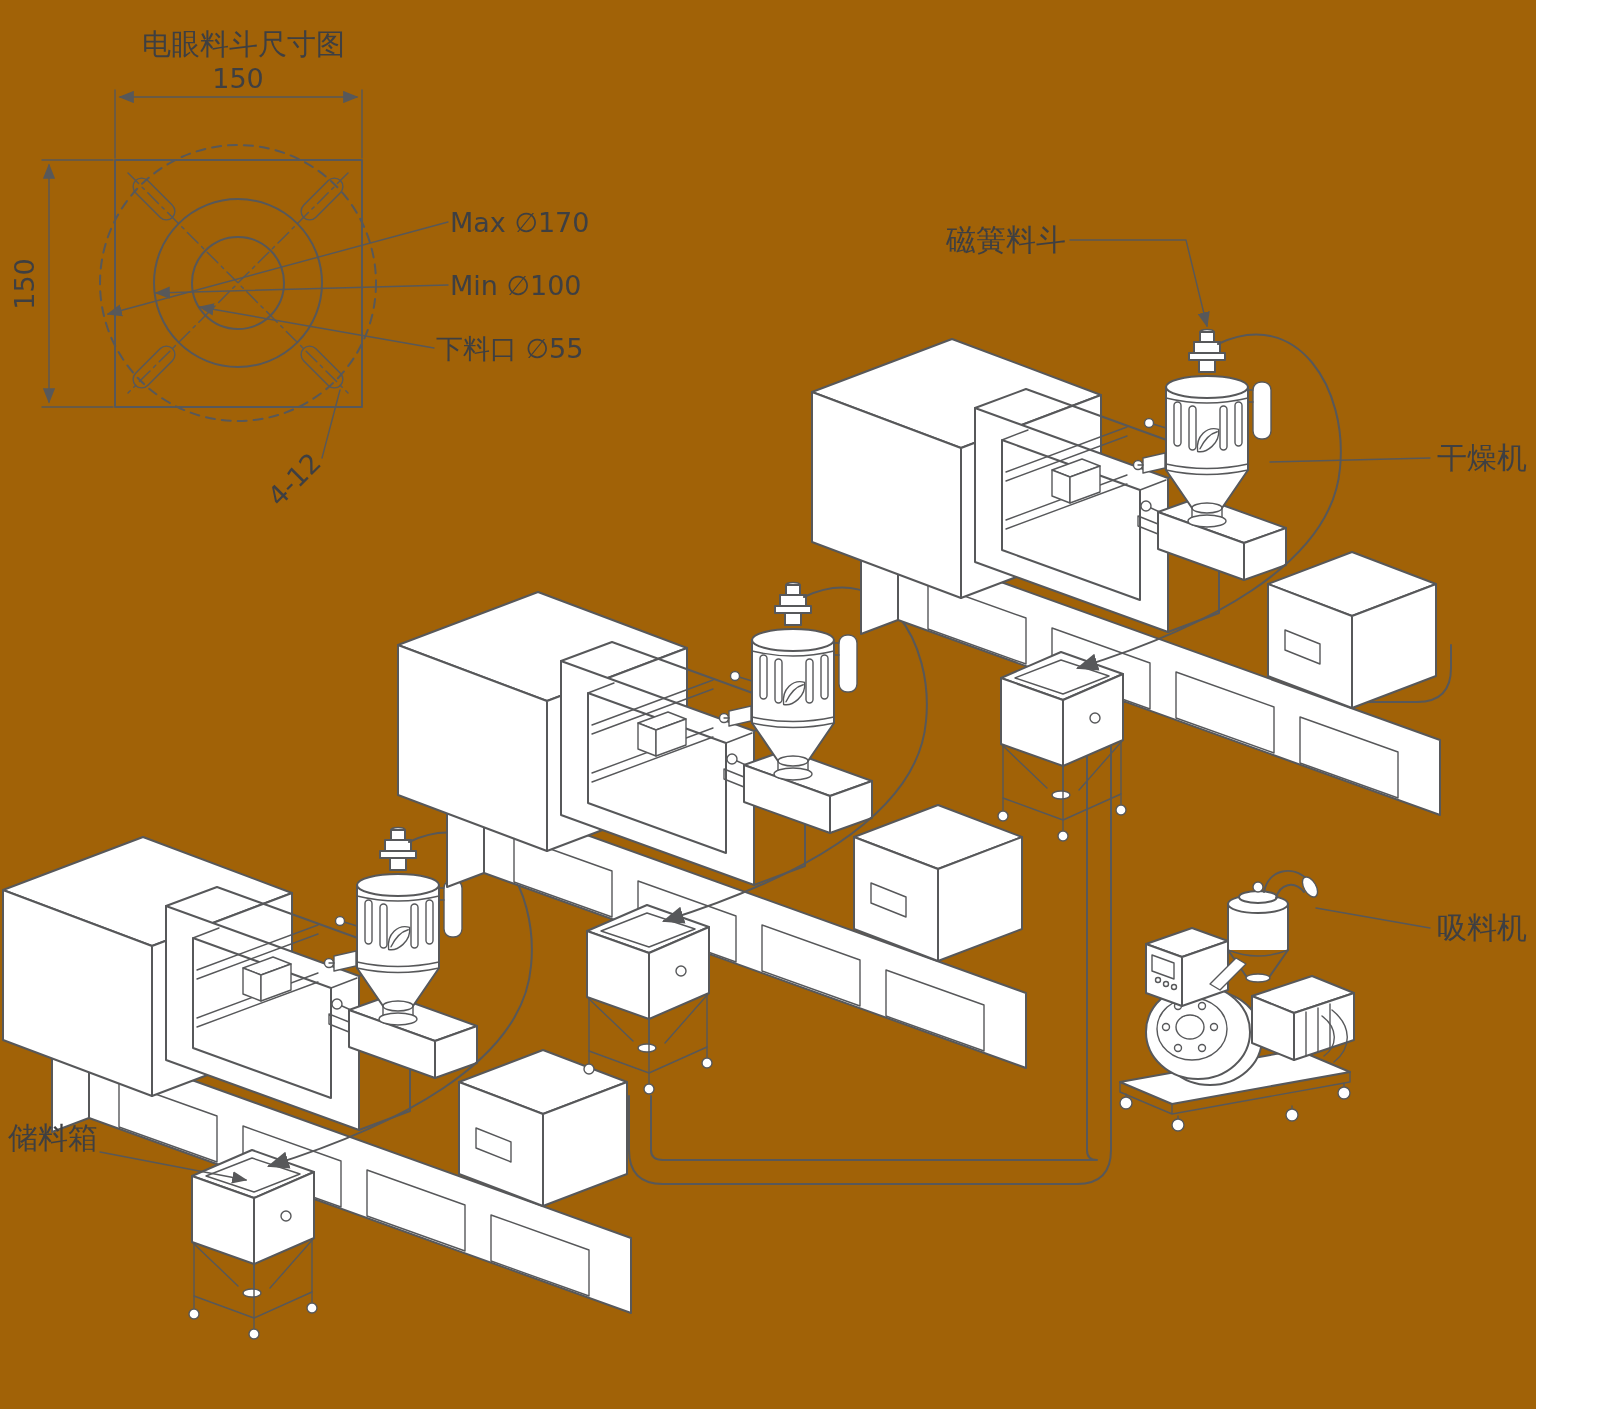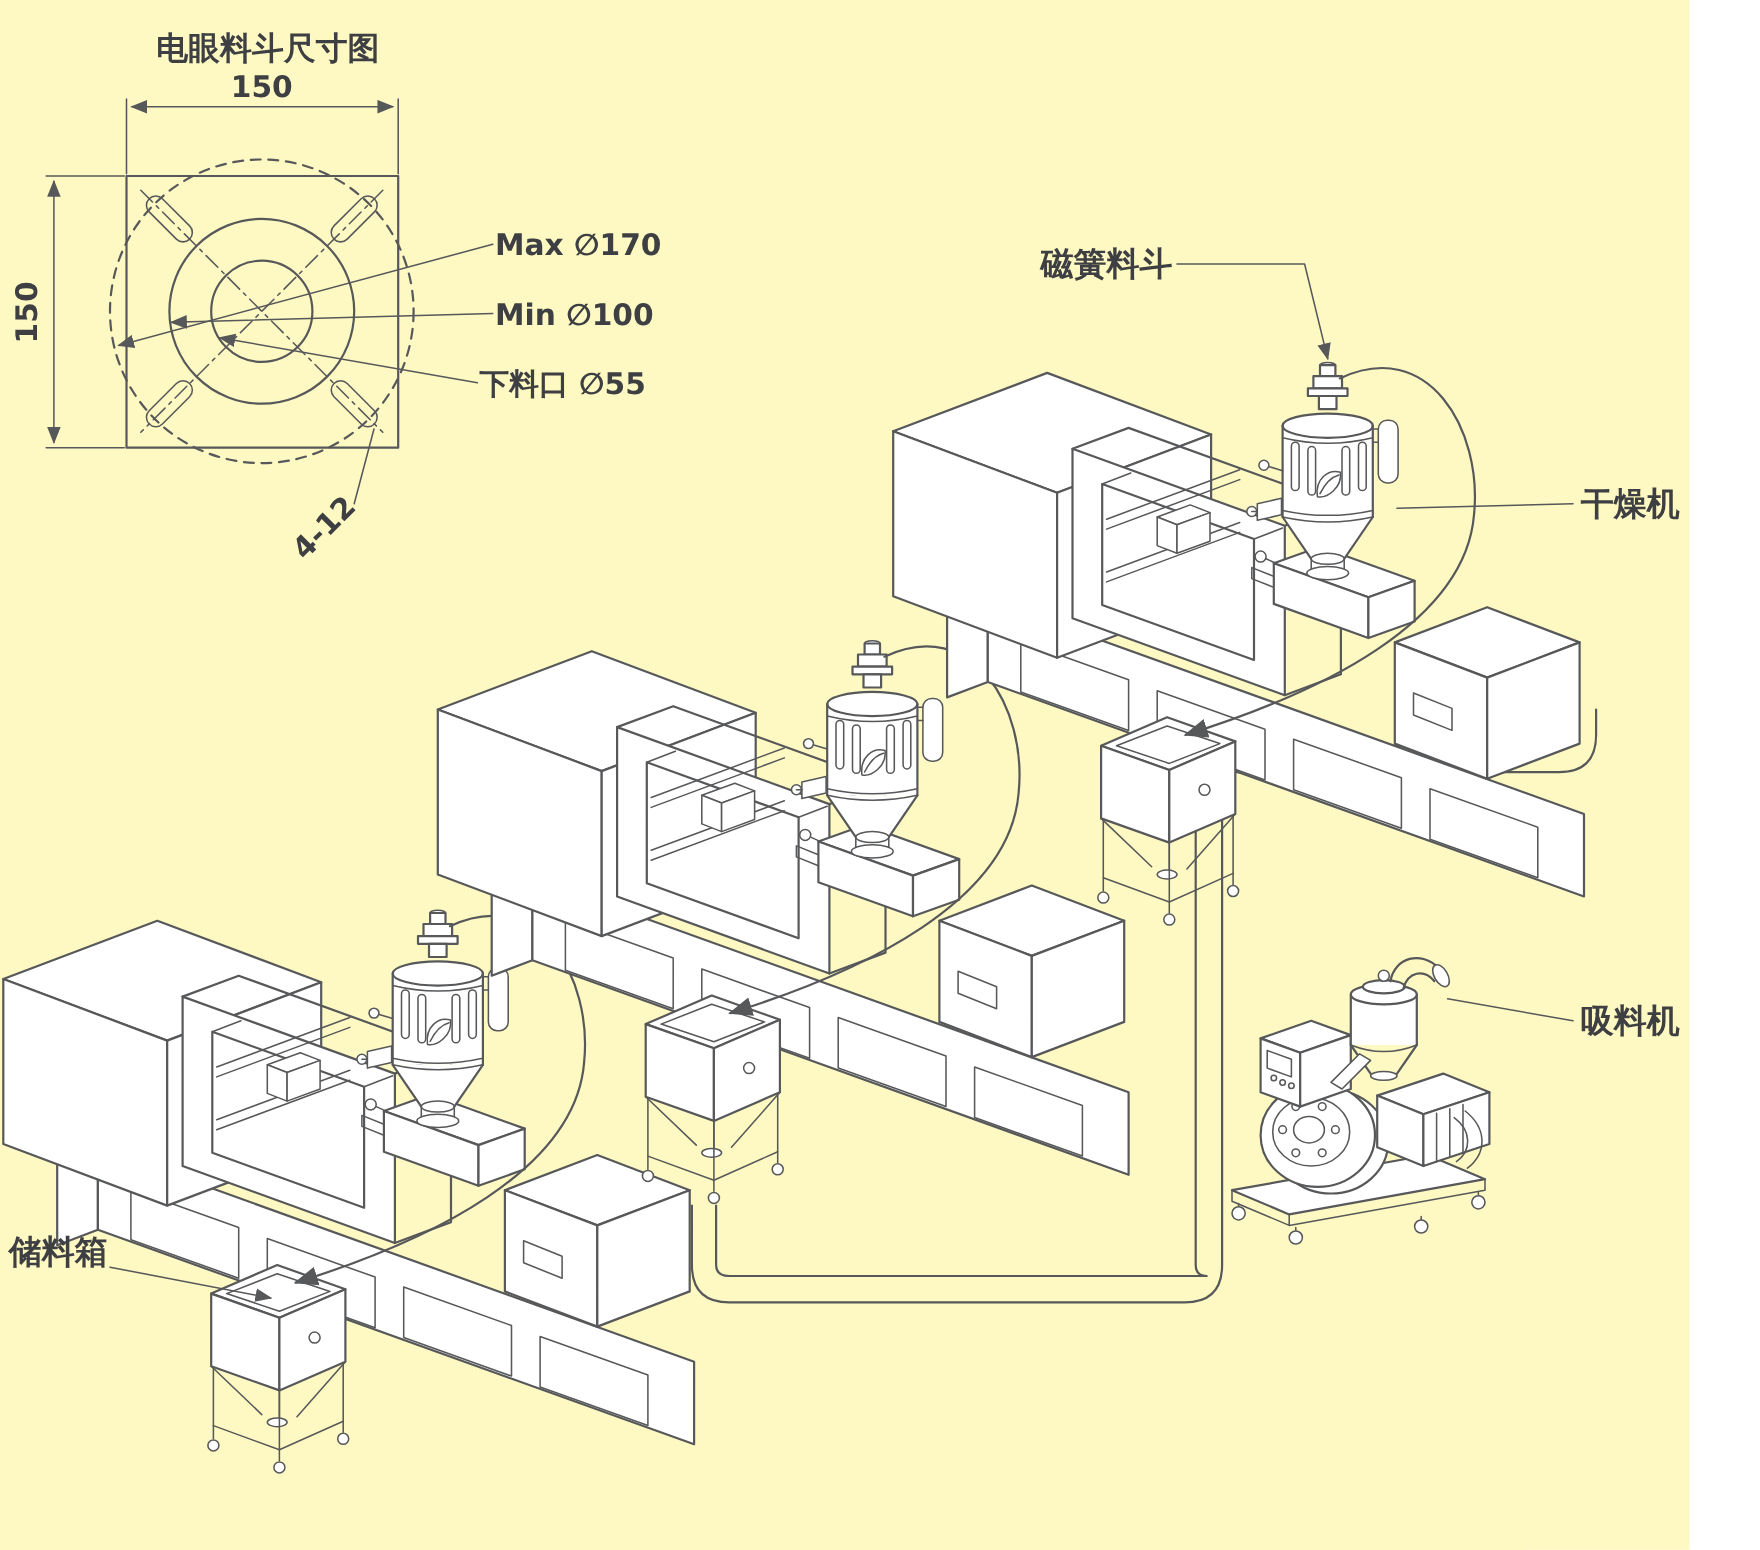--- a/index.html
+++ b/index.html
@@ -1,16 +1,16 @@
 <!DOCTYPE html>
 <html><head>
 <meta charset="utf-8">
 <style>
   html,body{margin:0;padding:0;background:#ffffff;}
-  .canvas{position:relative;width:1536px;height:1409px;background:#fef9c3;overflow:hidden;font-weight:bold;}
+  .canvas{position:relative;width:1536px;height:1409px;background:#a16207;overflow:hidden;}
   svg{position:absolute;left:0;top:0;}
   text{font-family:"DejaVu Sans","Liberation Sans",sans-serif;fill:#3e3f42;}
   .t27{font-size:27px;}
   .t29{font-size:29px;}
   .t30{font-size:30px;}
   .ln{fill:none;stroke:#57585a;stroke-width:2;stroke-linejoin:round;stroke-linecap:round;}
   .lnw{fill:#ffffff;stroke:#57585a;stroke-width:2;stroke-linejoin:round;stroke-linecap:round;}
   .thin{stroke-width:1.4;}
   .dashc{stroke-dasharray:9 7;}
   .cl{stroke-dasharray:15 5 3 5;}

